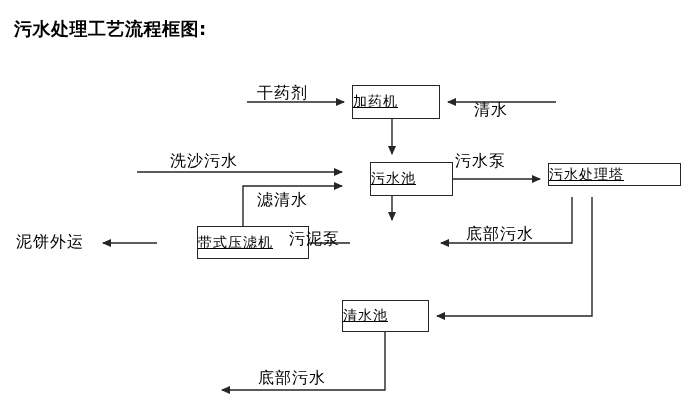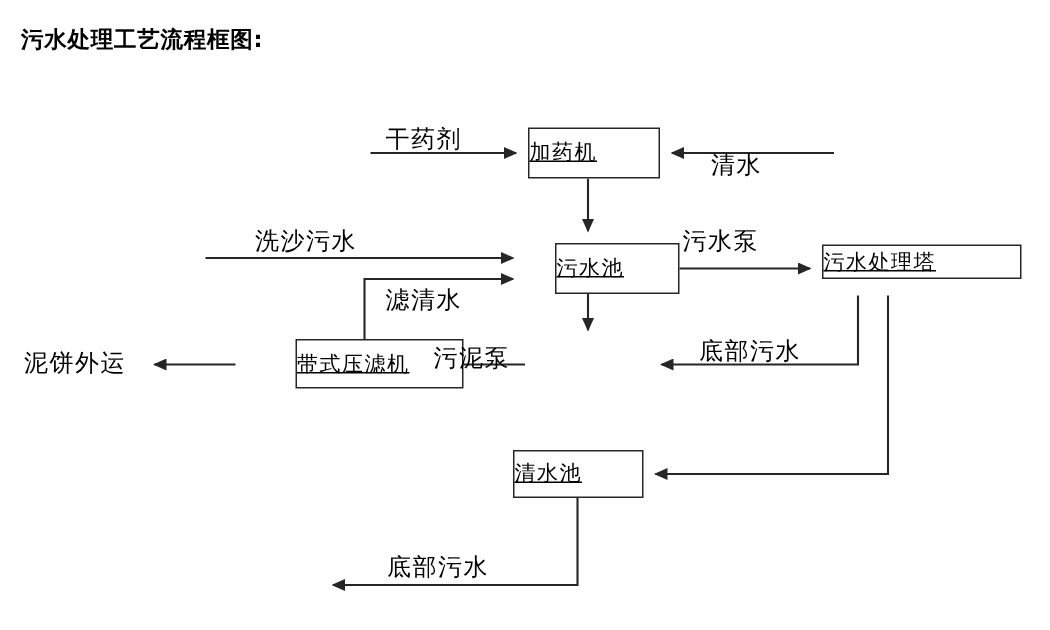--- a/index.html
+++ b/index.html
@@ -18,21 +18,21 @@
   #diagram-root {
     position: absolute;
     left: 0; top: 0;
     width: 700px;
     height: 420px;
   }
   #page-title {
     position: absolute;
     left: 14px;
     top: 17px;
-    font-size: 15px;
+    font-size: 18px;
     font-weight: bold;
     letter-spacing: 0.5px;
     white-space: nowrap;
   }
   svg.wires {
     position: absolute;
     left: 0; top: 0;
     width: 700px;
     height: 420px;
     pointer-events: none;

